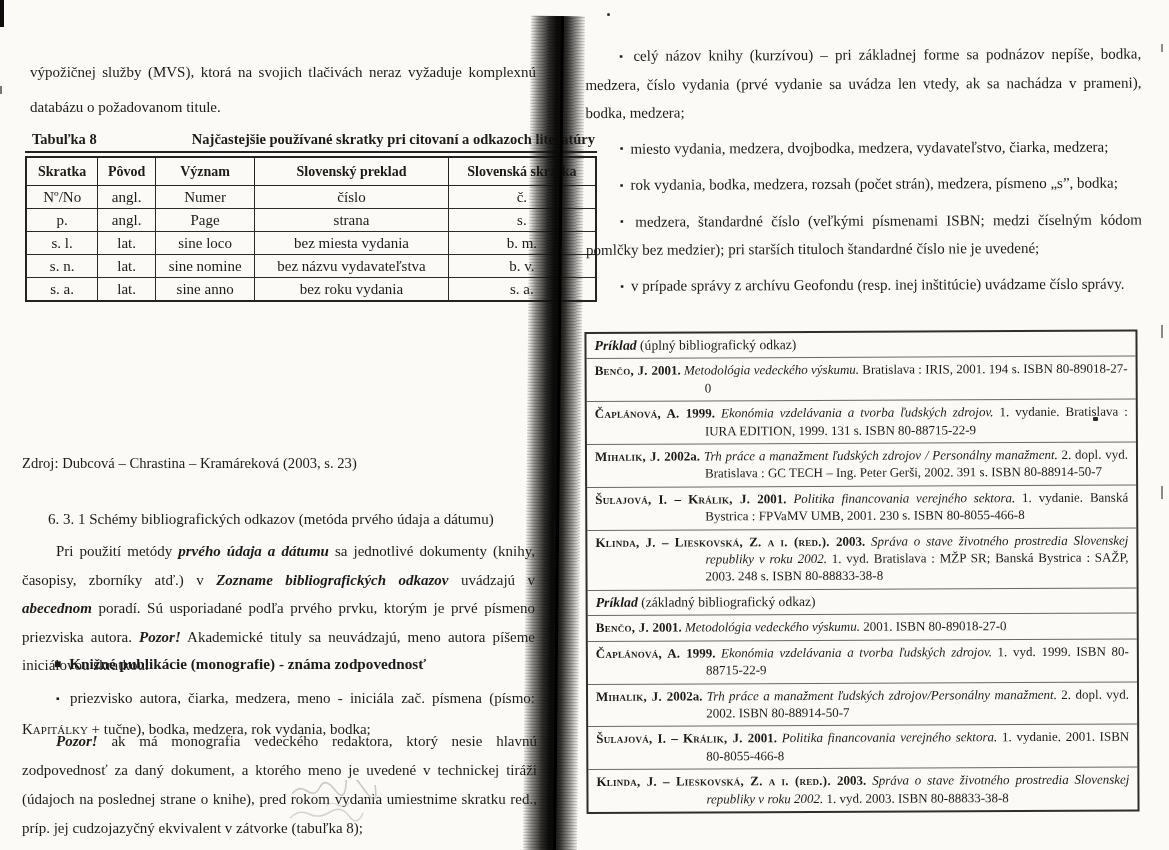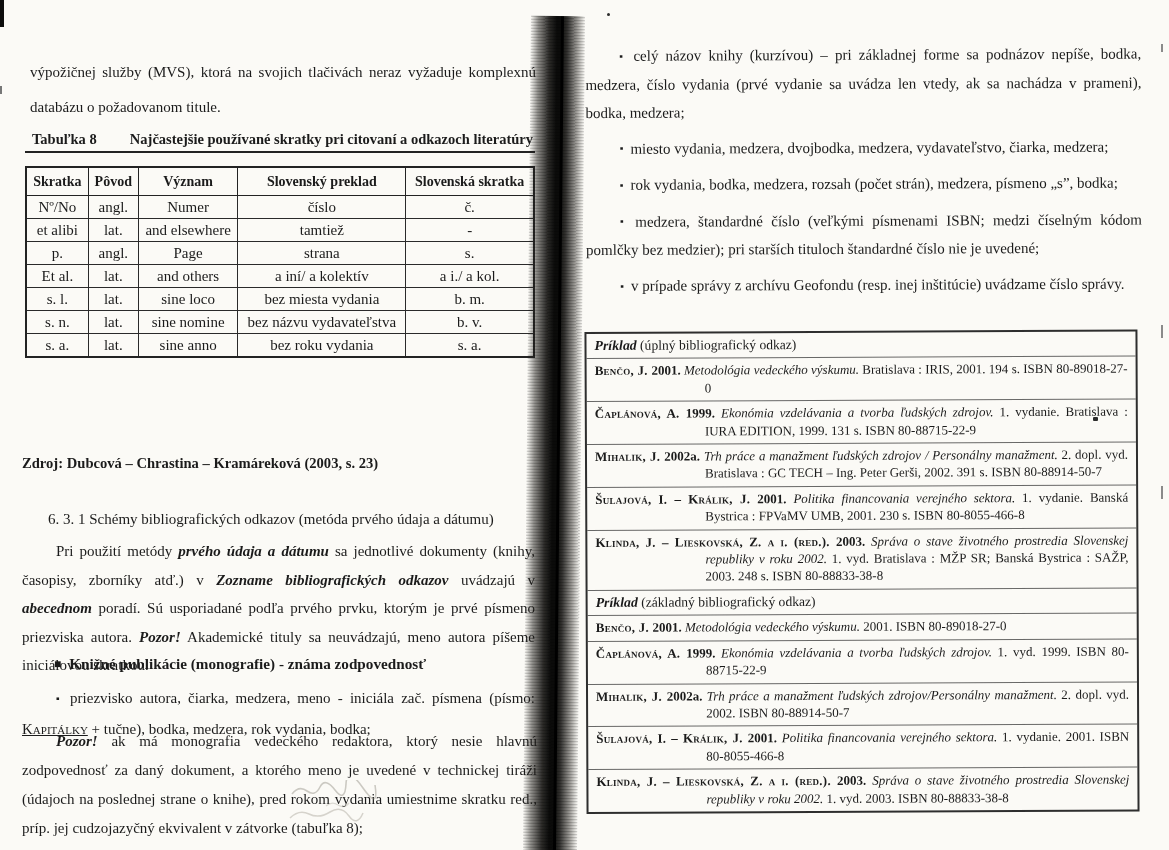--- a/index.html
+++ b/index.html
@@ -7,34 +7,34 @@
     width:1169px;height:850px;position:relative;overflow:hidden;
     background:#fbfaf6;color:#1b1b1b;
     font-family:"Liberation Serif","DejaVu Serif",serif;
   }
   .page{position:absolute;top:0;height:850px;}
   #left-page{left:0;width:545px;}
   #right-page{left:583px;width:566px;transform:rotate(-0.25deg);transform-origin:top left;}
 
   
   #lp-intro{position:absolute;left:30px;top:40px;width:506px;font-size:15px;line-height:35px;text-align:justify;}
-  #table-block{position:absolute;left:25px;top:131px;width:510px;}
+  #table-block{position:absolute;left:25px;top:131px;width:572px;}
   .tbl-caption{display:flex;align-items:flex-end;font-weight:bold;font-size:14.5px;padding:0 2px 3px 7px;border-bottom:2px solid #232323;}
   .tbl-caption .cap-title{flex:1;text-align:right;}
-  table.skratky{width:100%;border-collapse:collapse;border:2px solid #232323;margin-top:13px;}
+  table.skratky{width:100%;border-collapse:collapse;border:2px solid #232323;margin-top:3px;}
   table.skratky th{border:1.6px solid #232323;font-size:14px;font-weight:bold;height:27px;padding:0 4px;}
   table.skratky td{border:1.4px solid #2a2a2a;font-size:15px;text-align:center;height:22px;padding:0 3px;}
-  #lp-source{position:absolute;left:22px;top:440px;font-size:14.6px;font-weight:bold;}
+  #lp-source{position:absolute;left:22px;top:440px;font-size:14.6px;}
   #lp-heading{position:absolute;left:48px;top:496px;font-size:15px;}
   #lp-para1{position:absolute;left:22px;top:522px;width:513px;font-size:15px;line-height:28.5px;text-align:justify;text-indent:34px;}
   #lp-subhead{position:absolute;left:54px;top:640px;font-size:15.2px;font-weight:bold;}
   #lp-subhead .sq{margin-right:8px;font-size:12px;vertical-align:1px;}
   #lp-bullet{position:absolute;left:22px;top:668px;width:513px;font-size:15px;line-height:30px;text-align:justify;text-indent:34px;}
   #lp-para2{position:absolute;left:22px;top:712px;width:515px;font-size:15px;line-height:29px;text-align:justify;text-indent:34px;}
-  .sc{font-variant:small-caps;text-decoration:underline;}
+  .sc{font-variant:small-caps;}
   b{font-weight:bold;font-style:italic;}
 
   
   #rp-bullets{position:absolute;left:2px;top:42px;width:556px;font-size:15px;line-height:28px;text-align:justify;}
   #rp-bullets p{margin:0 0 8px 0;text-indent:34px;}
   .mk{font-size:10.5px;vertical-align:1.5px;margin-right:7px;}
   #rp-box{position:absolute;left:0px;top:332px;width:549px;border:2px solid #2e2e2e;background:rgba(255,255,255,0);}
   #rp-box .row{padding:3px 8px 4px 8px;font-size:13px;line-height:17.4px;text-align:justify;}
   #rp-box .plabel{font-size:13.6px;}
   #rp-box .plabel b{font-size:13.8px;}
@@ -90,43 +90,29 @@
             <td>angl.</td>
             <td>Numer</td>
             <td>číslo</td>
             <td>č.</td>
           </tr>
 
 
 
 
 
-          <tr>
-            <td>et alibi</td>
-            <td>lat.</td>
-            <td>and elsewhere</td>
-            <td>tamtiež</td>
-            <td>-</td>
-          </tr>
 
           <tr>
             <td>p.</td>
             <td>angl.</td>
             <td>Page</td>
             <td>strana</td>
             <td>s.</td>
           </tr>
 
-          <tr>
-            <td>Et al.</td>
-            <td>lat.</td>
-            <td>and others</td>
-            <td>a iní/ a kolektív</td>
-            <td>a i./ a kol.</td>
-          </tr>
 
           <tr>
             <td>s. l.</td>
             <td>lat.</td>
             <td>sine loco</td>
             <td>bez miesta vydania</td>
             <td>b. m.</td>
           </tr>
 
           <tr>

